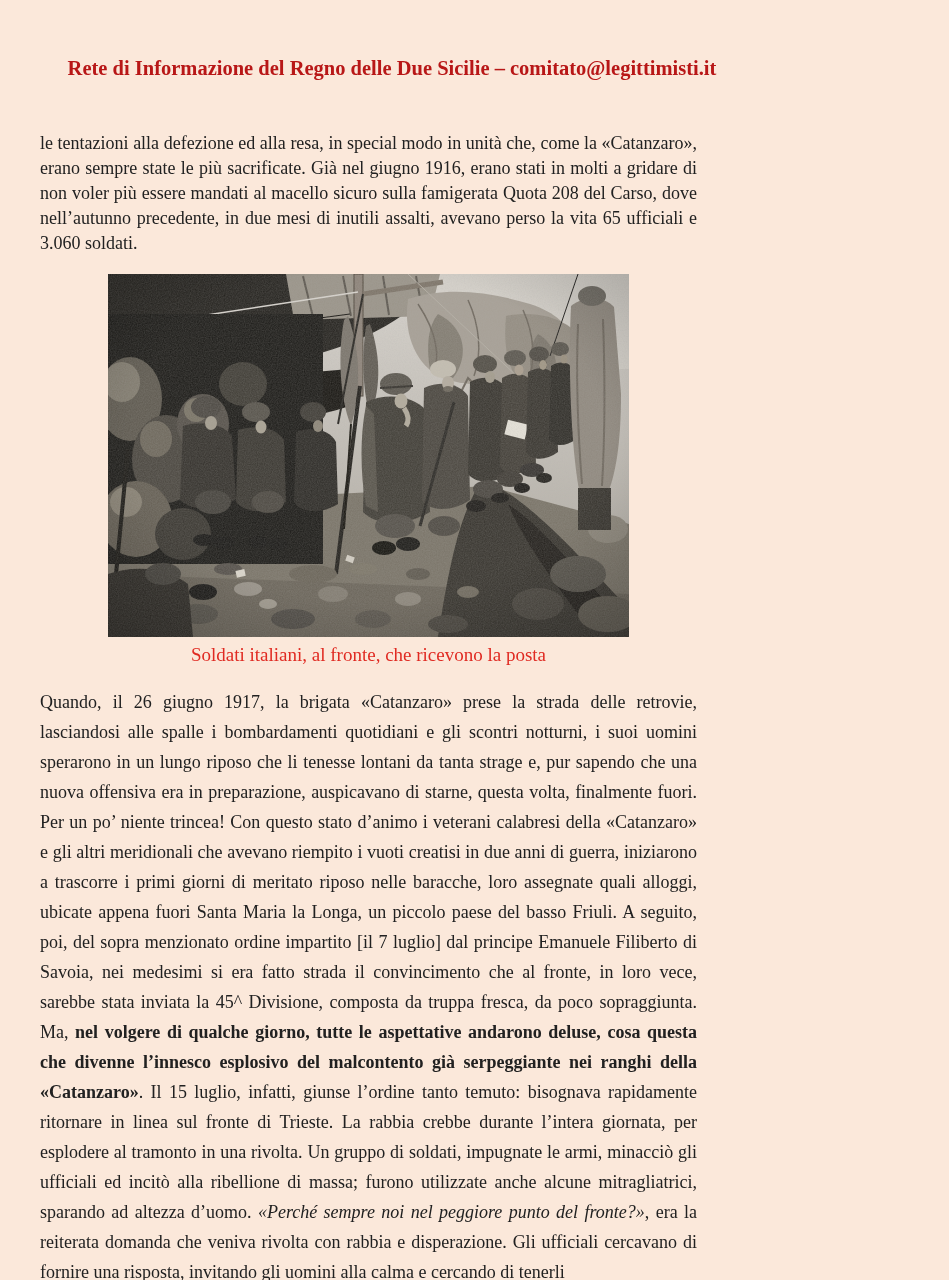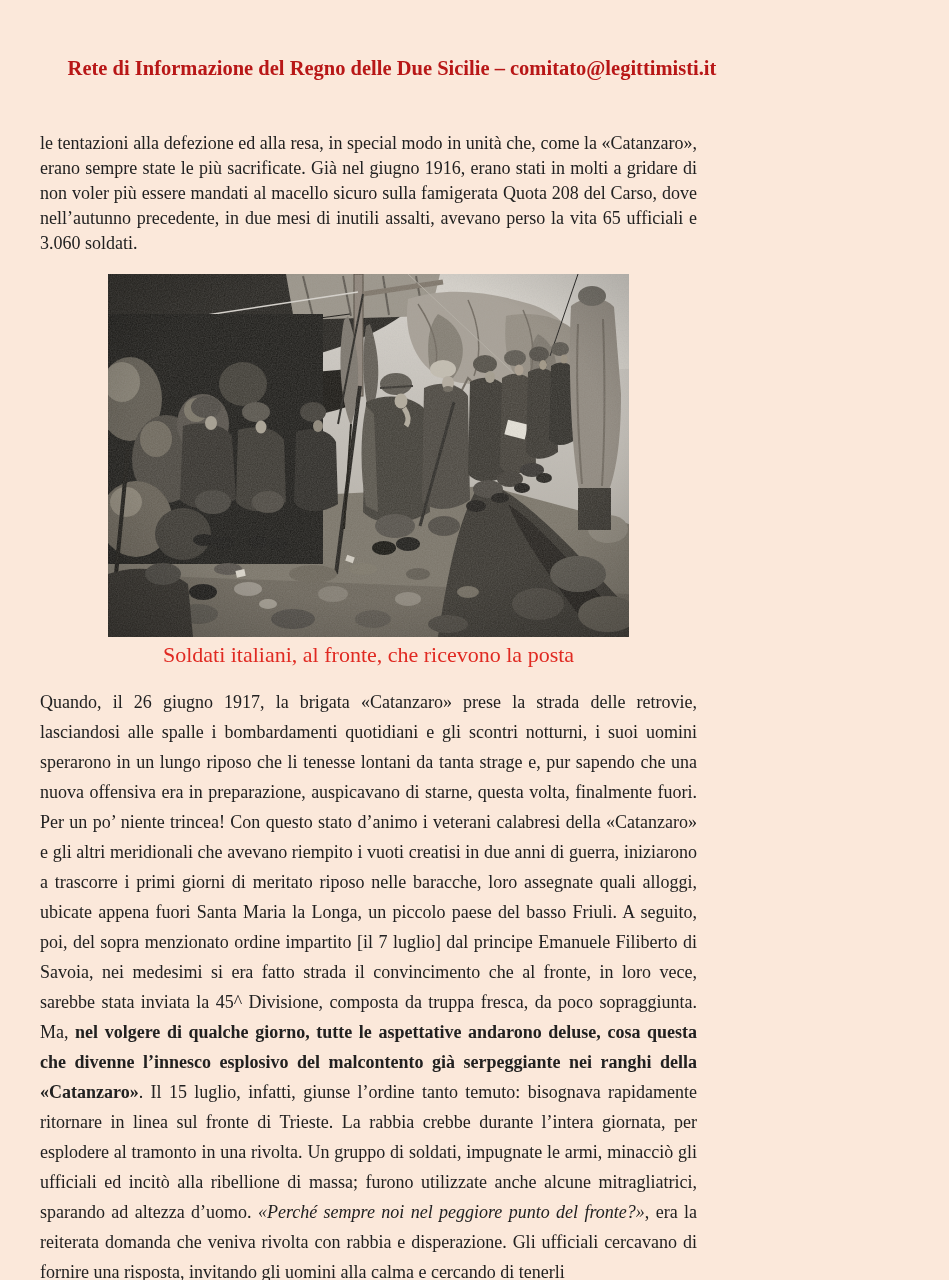--- a/index.html
+++ b/index.html
@@ -42,21 +42,21 @@
   }
   .photo-frame{
     width:521px;height:363px;
     display:block;
     background:#8d8differ;
     background:#8d877c;
   }
   figcaption{
     margin-top:5px;
     text-align:center;
-    font-size:22px;
+    font-size:19px;
     line-height:26px;
     color:var(--caption-red,#e02a22);
   }
   .page-number{
     text-align:right;
     padding:6px 68px 0 0;
     font-size:19px;
     font-weight:700;
     color:var(--page-number-red,#c01818);
   }

